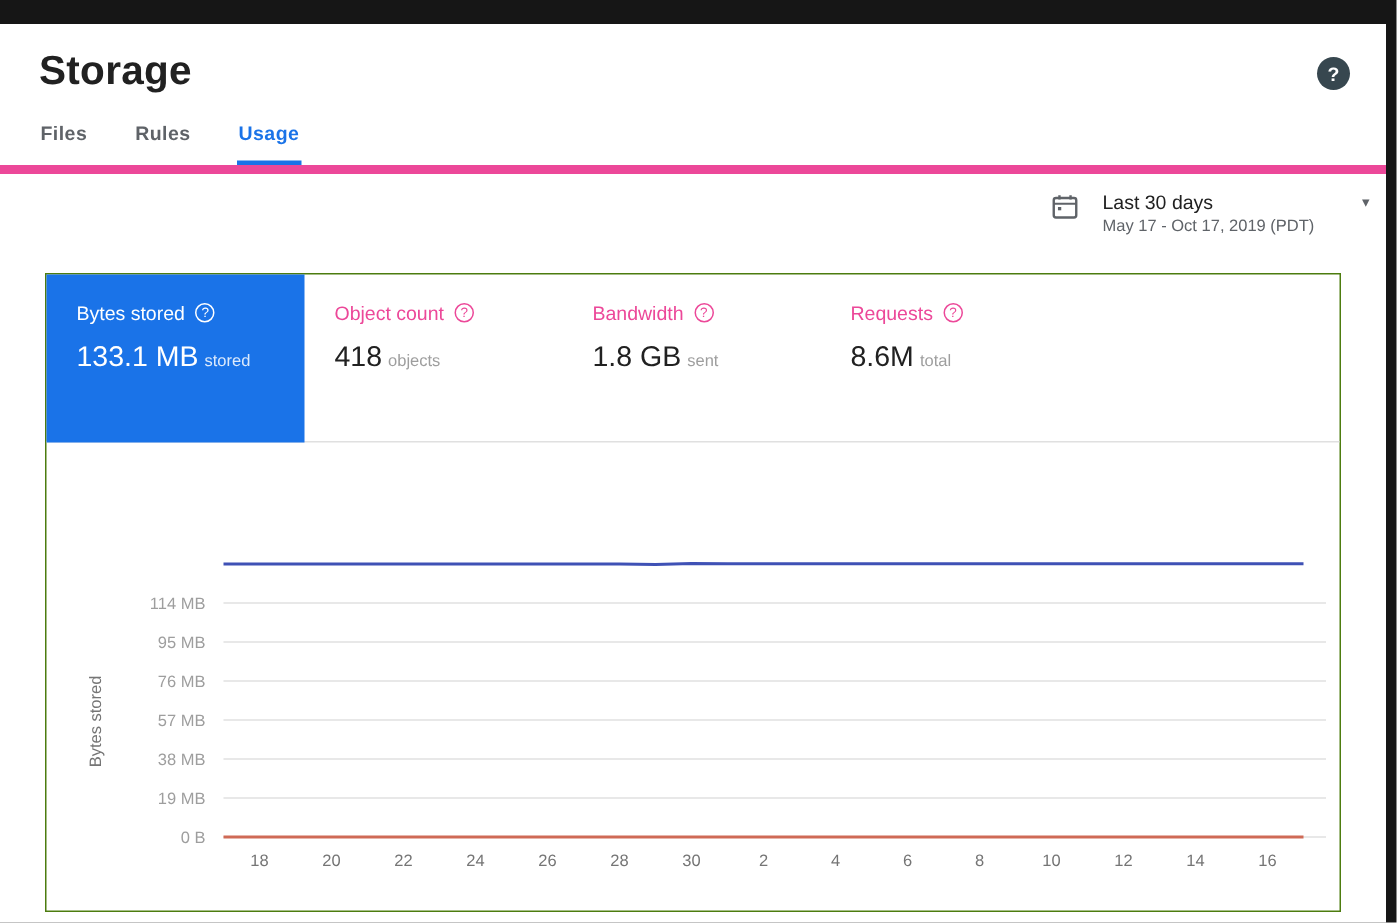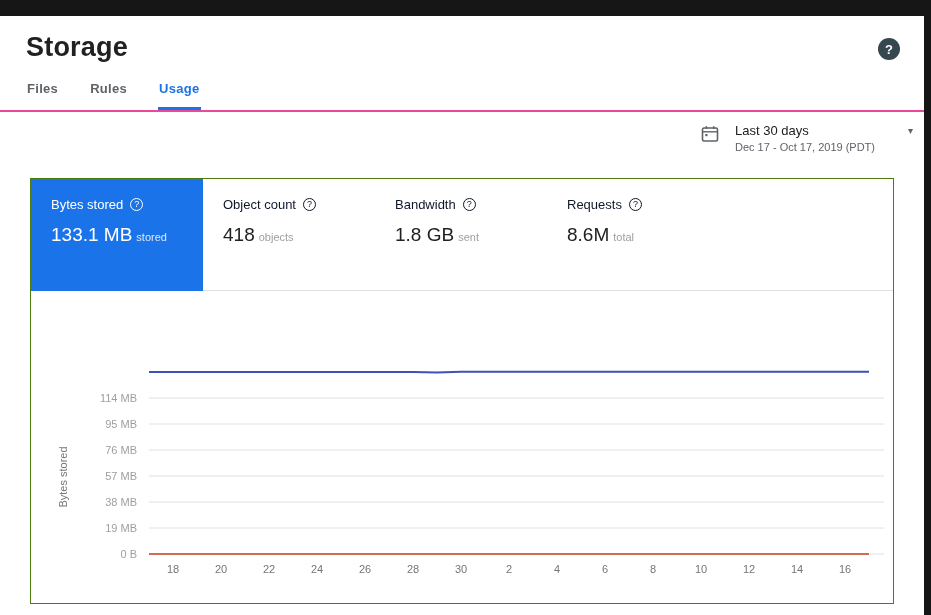--- a/index.html
+++ b/index.html
@@ -26,21 +26,21 @@
     background: #37474f; color: #ffffff;
     font-size: 13px; font-weight: 700;
     display: flex; align-items: center; justify-content: center;
     margin-top: 6px; cursor: pointer; border: none;
   }
   
   .tabs {
     display: flex; gap: 30px;
     padding: 0 26px;
     margin-top: 12px;
-    border-bottom: 2px solid #ec4899;
+    border-bottom: 6px solid #ec4899;
   }
   .tab {
     font-size: 13px; font-weight: 700; letter-spacing: 0.3px;
     color: #5f6368; padding: 6px 1px 11px 1px; cursor: pointer;
     border-bottom: 3px solid transparent;
   }
   .tab.active { color: #1a73e8; border-bottom-color: #1a73e8; }
   
   .date-row {
     height: 52px;
@@ -62,21 +62,21 @@
     background: #ffffff;
   }
   .metric-row { display: flex; border-bottom: 1px solid #e0e0e0; height: 112px; }
   .metric {
     width: 172px; height: 112px;
     padding: 18px 16px 0 20px;
     cursor: pointer;
   }
   .metric .m-label-row {
     display: flex; align-items: center; gap: 7px;
-    font-size: 13px; color: #0f172a;
+    font-size: 13px; color: #ec4899;
   }
   .qmark {
     width: 13px; height: 13px; border-radius: 50%;
     border: 1px solid currentColor;
     font-size: 9px; line-height: 11px; text-align: center;
     display: inline-block; flex: none;
   }
   .metric .m-value { margin-top: 12px; font-size: 19px; color: #212121; }
   .metric .m-unit { font-size: 11px; color: #9e9e9e; margin-left: 4px; }
   .metric.active { background: #1a73e8; }
@@ -114,21 +114,21 @@
           <line x1="5.3" y1="1.2" x2="5.3" y2="4" stroke="#5f6368" stroke-width="1.6"></line>
           <line x1="12.7" y1="1.2" x2="12.7" y2="4" stroke="#5f6368" stroke-width="1.6"></line>
           <rect x="4.3" y="9" width="2.2" height="2.2" fill="#5f6368"></rect>
         </svg>
       </span>
       <span class="date-texts">
         <span class="date-label-row">
           <span class="date-label">Last 30 days</span>
           <span class="caret">▾</span>
         </span>
-        <div class="date-range">Dec 17 - Oct 17, 2019 (PDT)</div>
+        <div class="date-range">May 17 - Oct 17, 2019 (PDT)</div>
       </span>
     </div>
   </div>
 
   <div class="card">
     <div class="metric-row">
 
       <div class="metric active">
         <div class="m-label-row">
           <span>Bytes stored</span>

